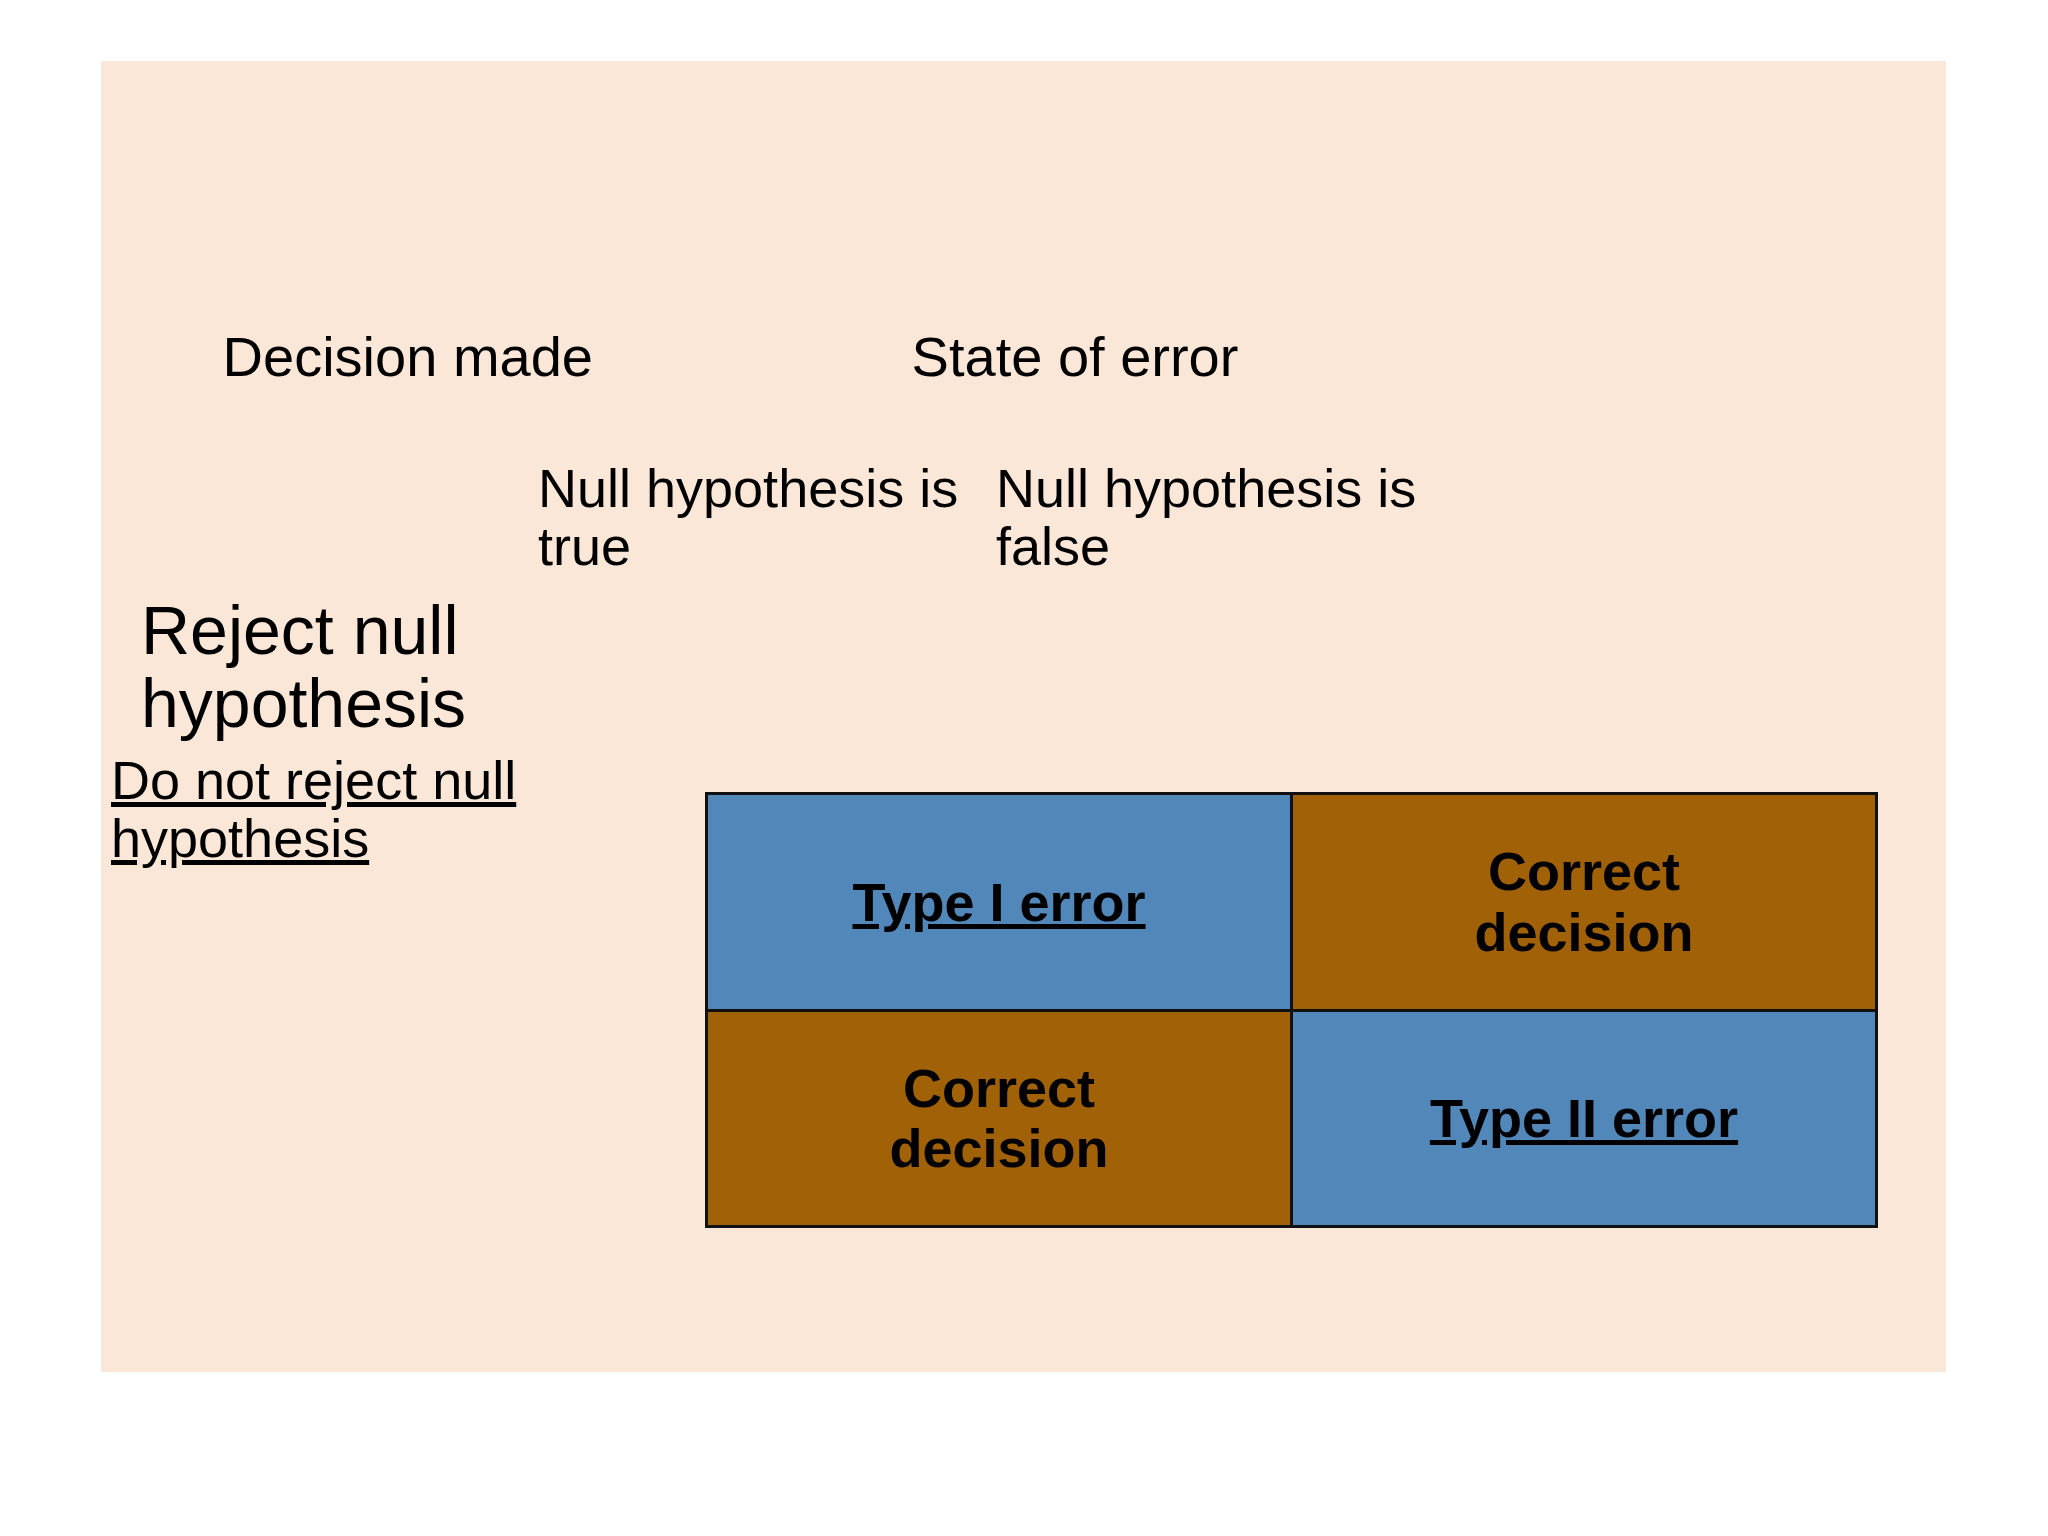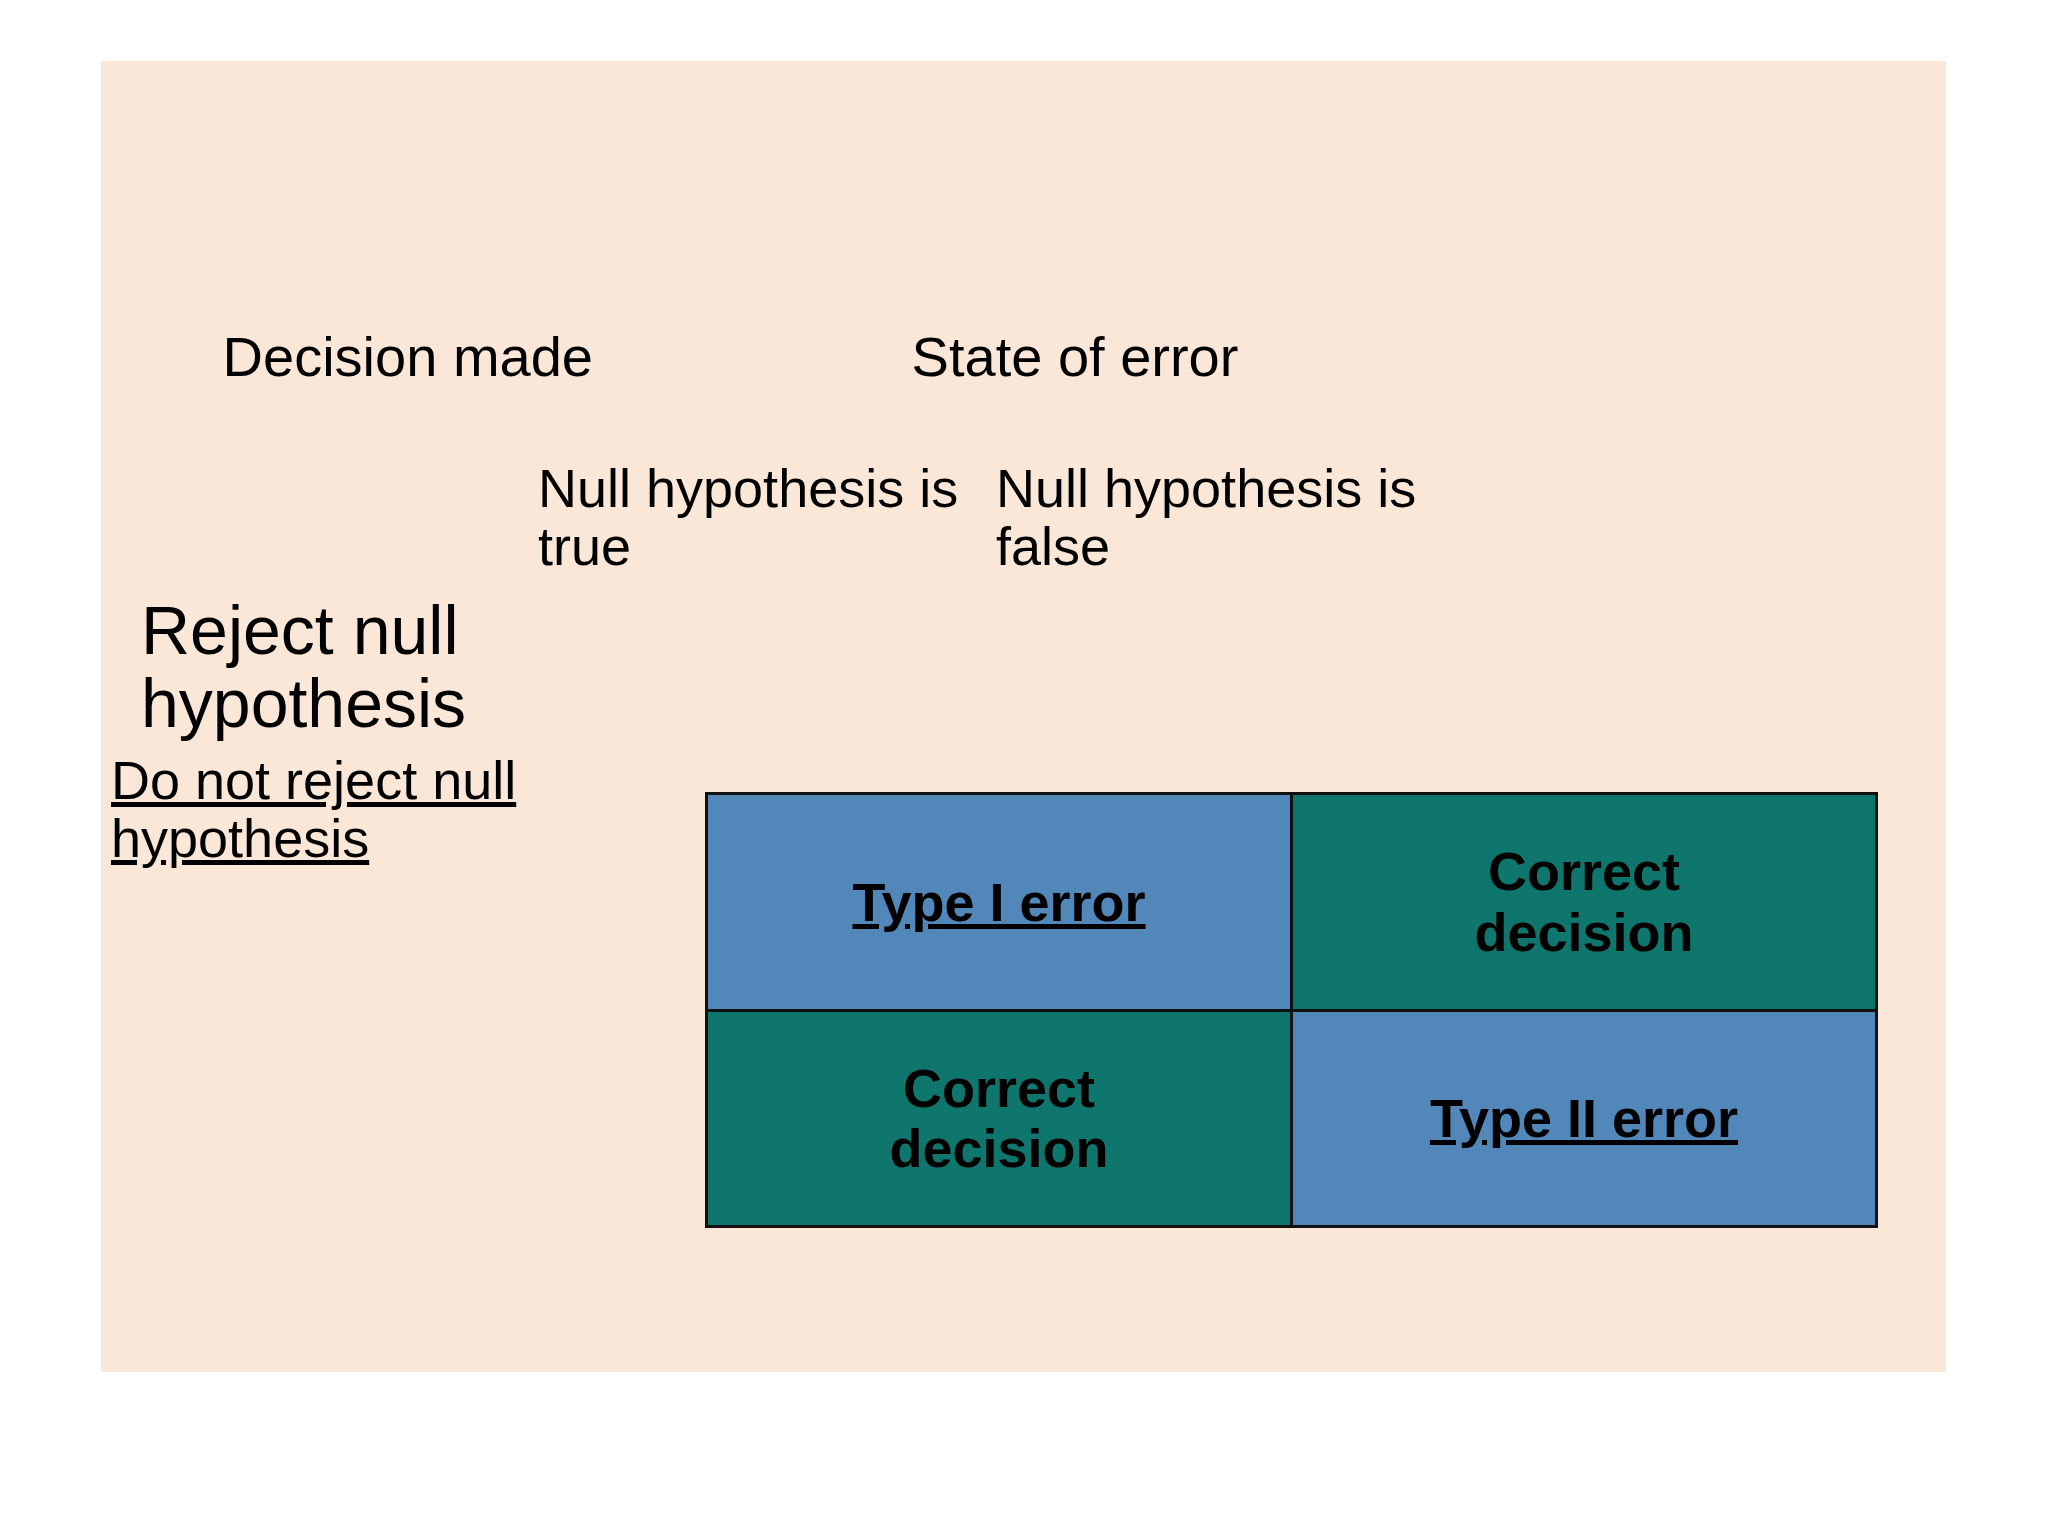--- a/index.html
+++ b/index.html
@@ -110,21 +110,21 @@
     vertical-align: middle;
     padding: 0;
     width: 50%;
     height: 50%;
     font-weight: bold;
     font-size: 54px;
     line-height: 1.12;
     white-space: pre-line;
   }
   .cell-muted  { background: #5287BA; }
-  .cell-bright { background: #0f766e; }
+  .cell-bright { background: #a16207; }
   .txt-error   { color: #000000; text-decoration: underline; }
   .txt-correct { color: #000000; }
 </style>
 </head>
 <body>
 
 <div id="slide">
 
 
   <div class="plain-label" id="decision-made-label">Decision made</div>

